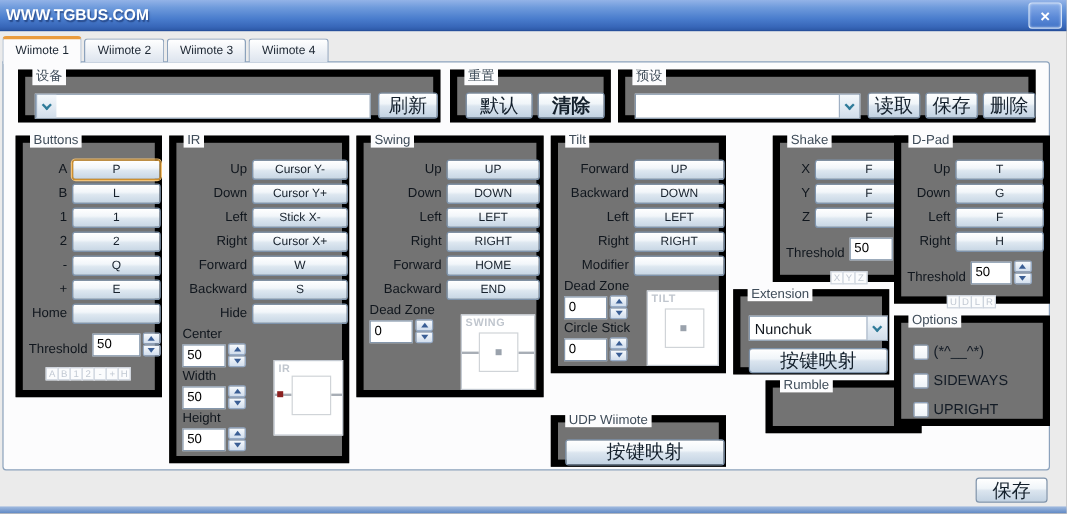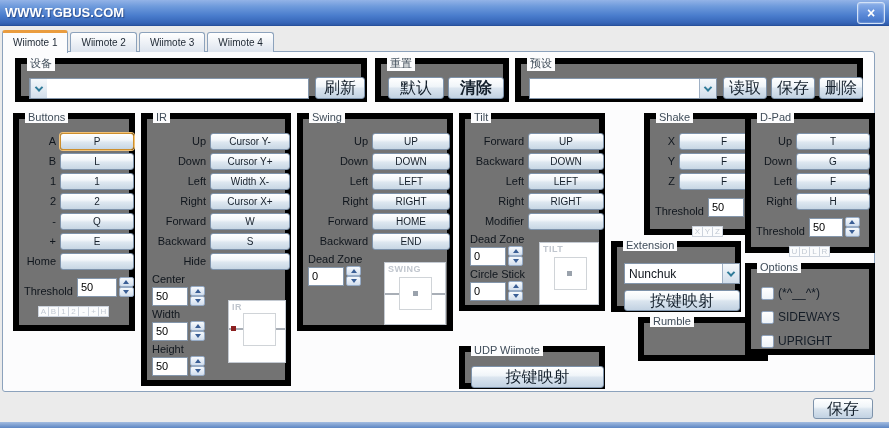--- a/index.html
+++ b/index.html
@@ -194,21 +194,21 @@
       <div class="row">
         <span class="rlab">Up</span>
         <button class="kbtn">Cursor Y-</button>
       </div>
       <div class="row">
         <span class="rlab">Down</span>
         <button class="kbtn">Cursor Y+</button>
       </div>
       <div class="row">
         <span class="rlab">Left</span>
-        <button class="kbtn">Width X-</button>
+        <button class="kbtn">Stick X-</button>
       </div>
       <div class="row">
         <span class="rlab">Right</span>
         <button class="kbtn">Cursor X+</button>
       </div>
       <div class="row">
         <span class="rlab">Forward</span>
         <button class="kbtn">W</button>
       </div>
       <div class="row">

